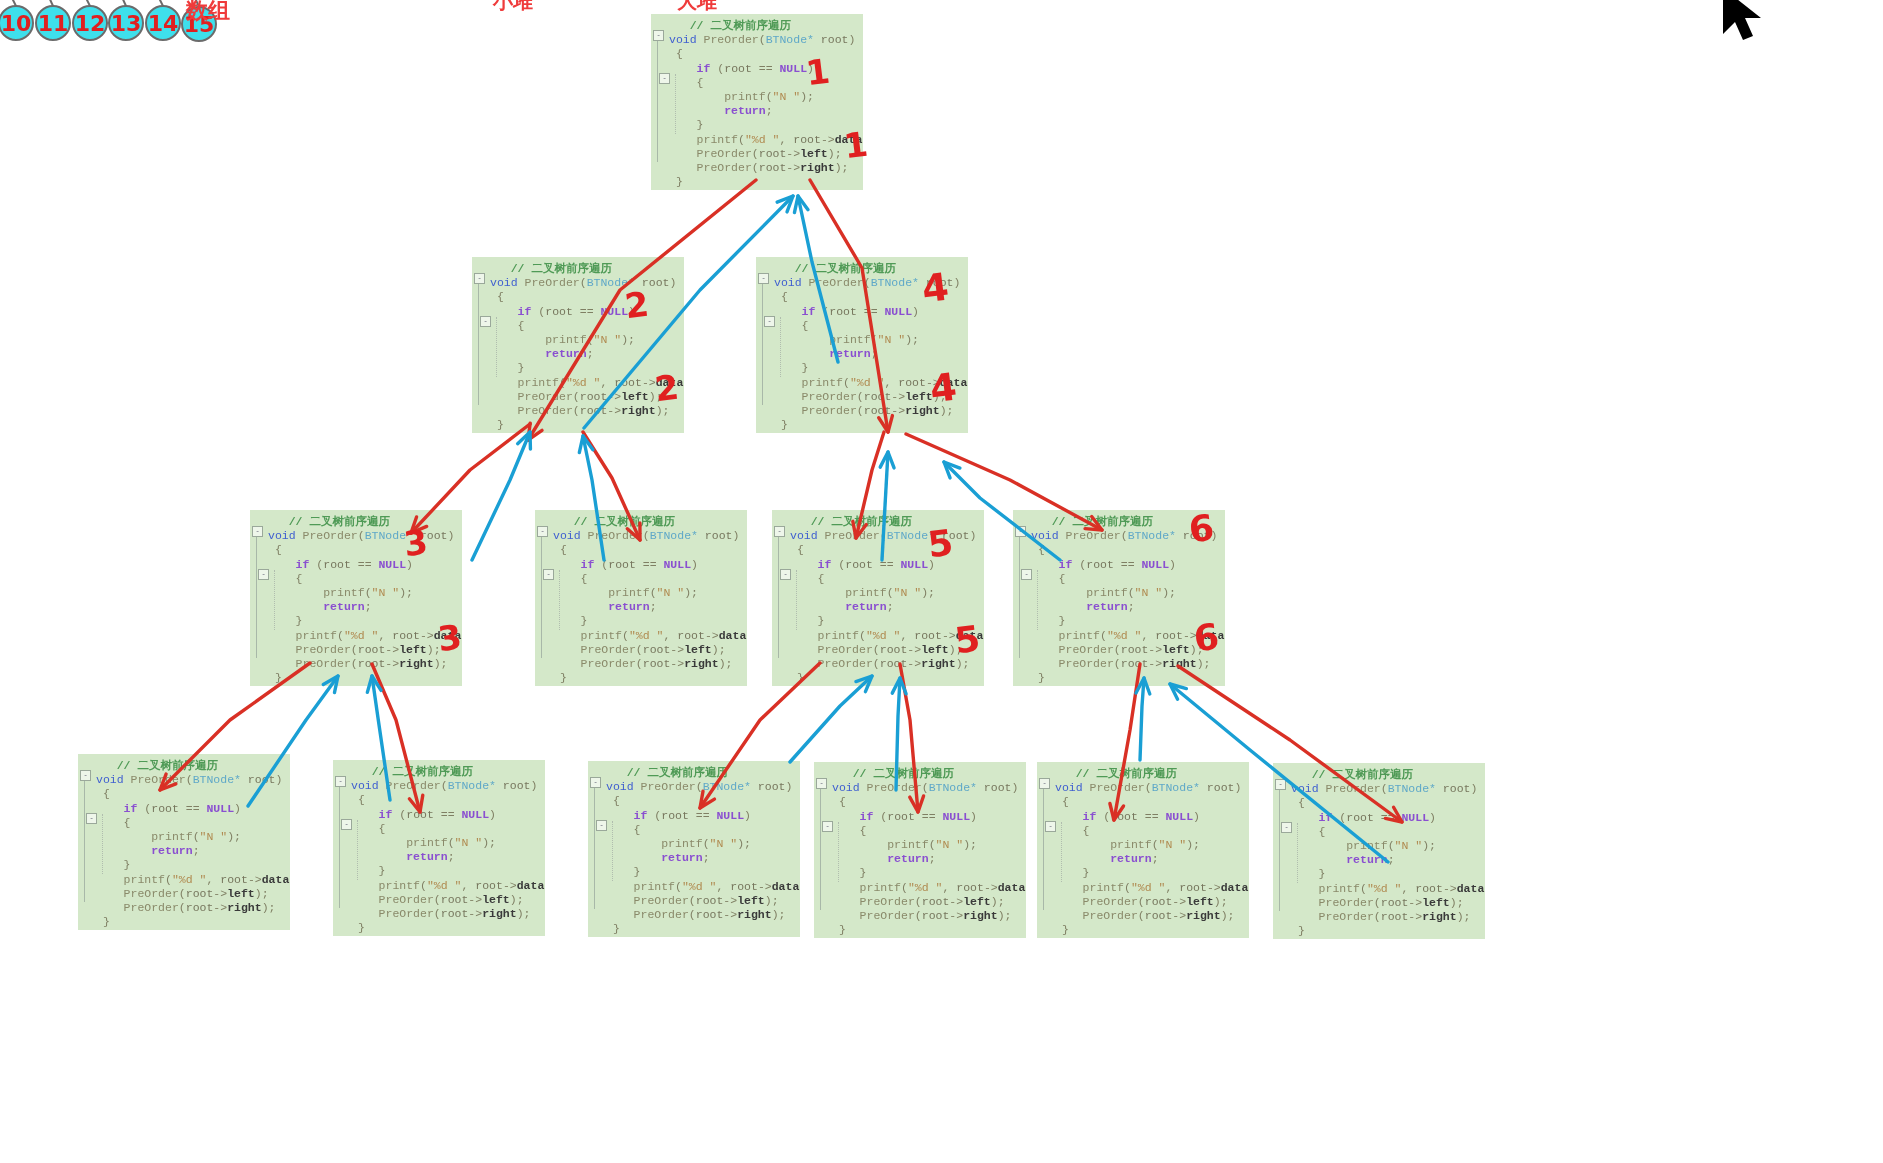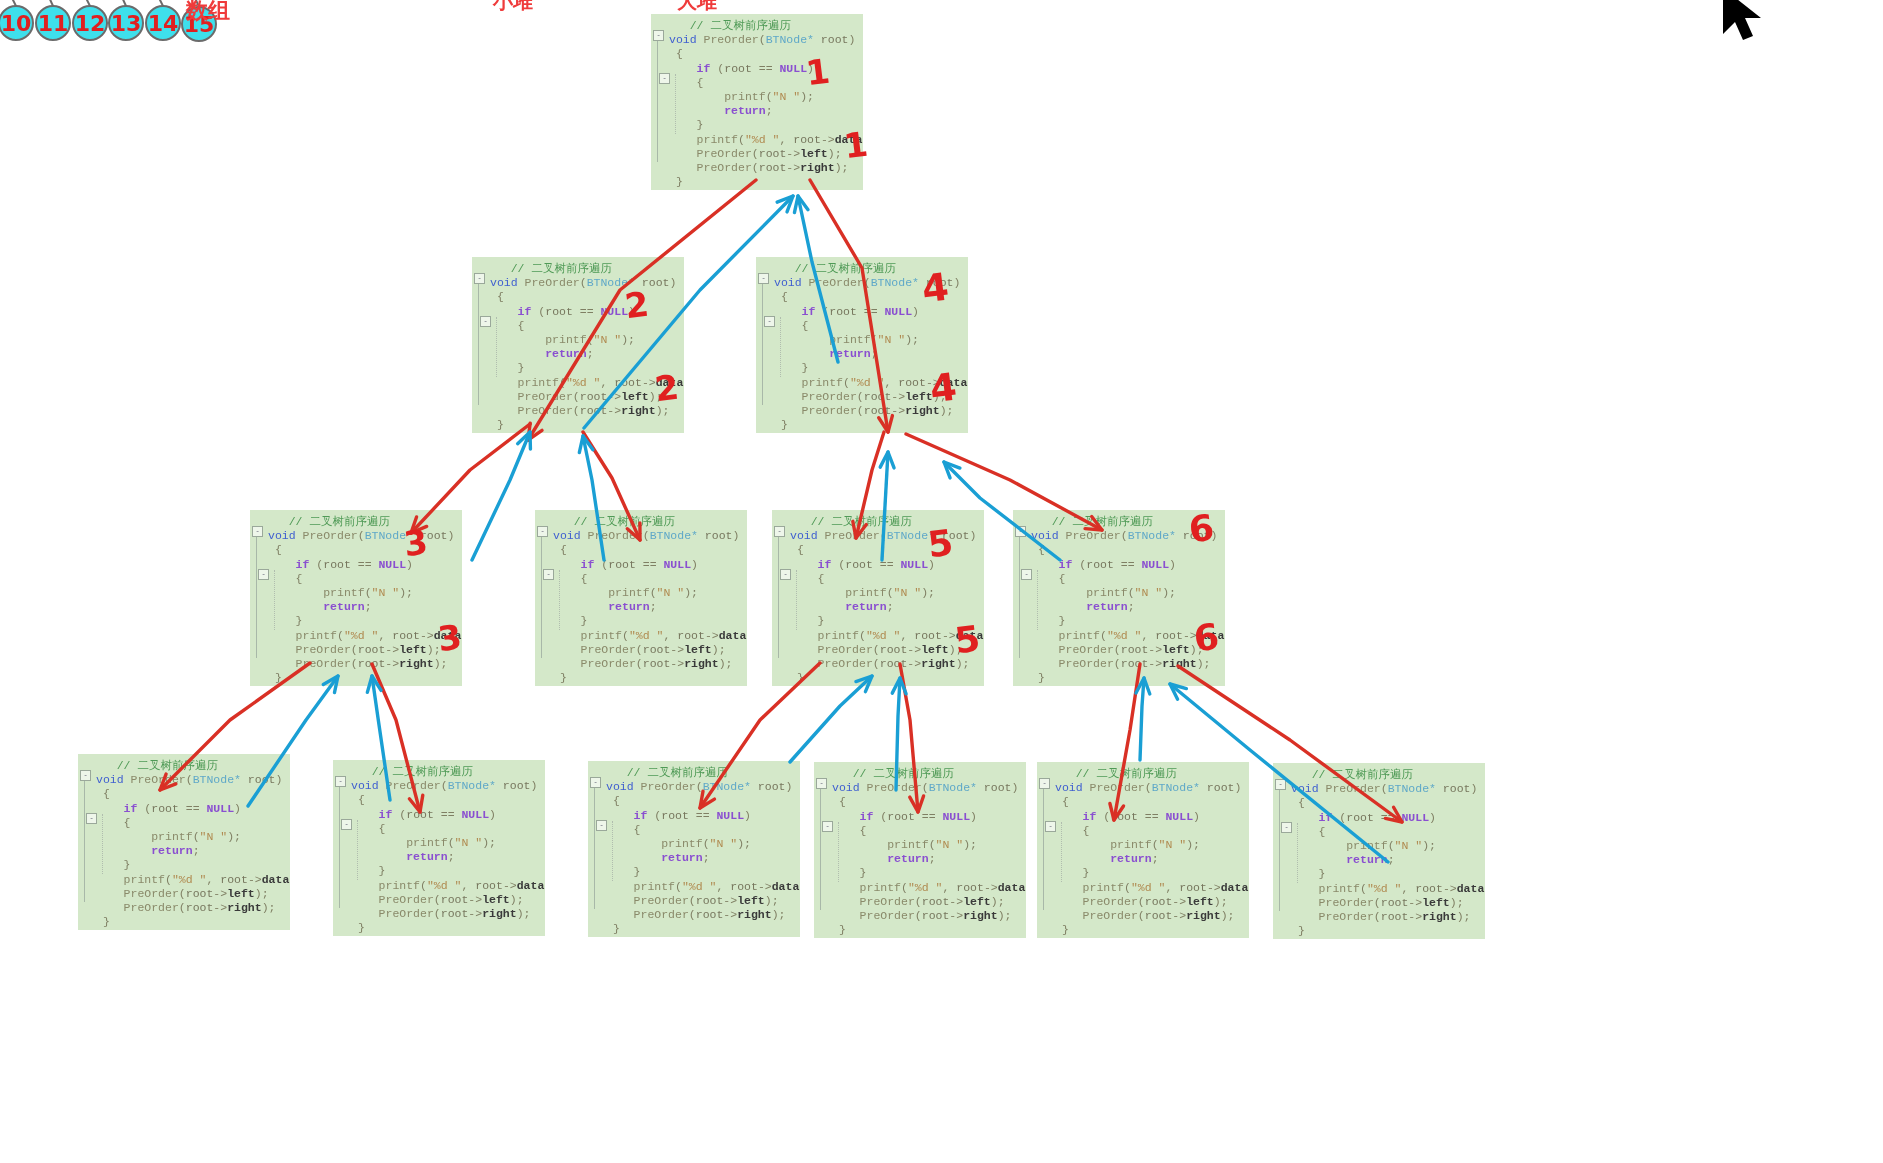--- a/index.html
+++ b/index.html
@@ -12,21 +12,21 @@
   #arrow-layer{z-index:40;}
   #node-layer{z-index:60;}
 
   
   .code-card{position:absolute;background:#d4e8c9;z-index:20;
              font-family:"Liberation Mono", monospace;white-space:pre;
              overflow:hidden;box-sizing:border-box;}
   .code-card .lines{position:relative;padding:5px 8px 5px 18px;}
   .ln{display:block;height:14.2px;line-height:14.2px;font-size:11.5px;
       color:#7f7f63;letter-spacing:0px;}
-  .cmt{color:#4f9a56;}
+  .cmt{color:#4f9a56;font-weight:bold;}
   .kw{color:#3f5fd0;}
   .kw2{color:#8a4fd0;font-weight:bold;}
   .typ{color:#5fa8c8;}
   .str{color:#b08a50;}
   .mem{color:#3a3a3a;font-weight:bold;margin-top:32px;}
   .pln{color:#77775e;}
   .fn{color:#8a8a6a;}
   .fold{position:absolute;left:2px;width:9px;height:9px;border:1px solid #9aa89a;
         background:#eef6ea;color:#667; font-size:8px;line-height:7px;text-align:center;
         font-family:"Liberation Sans",sans-serif;}

